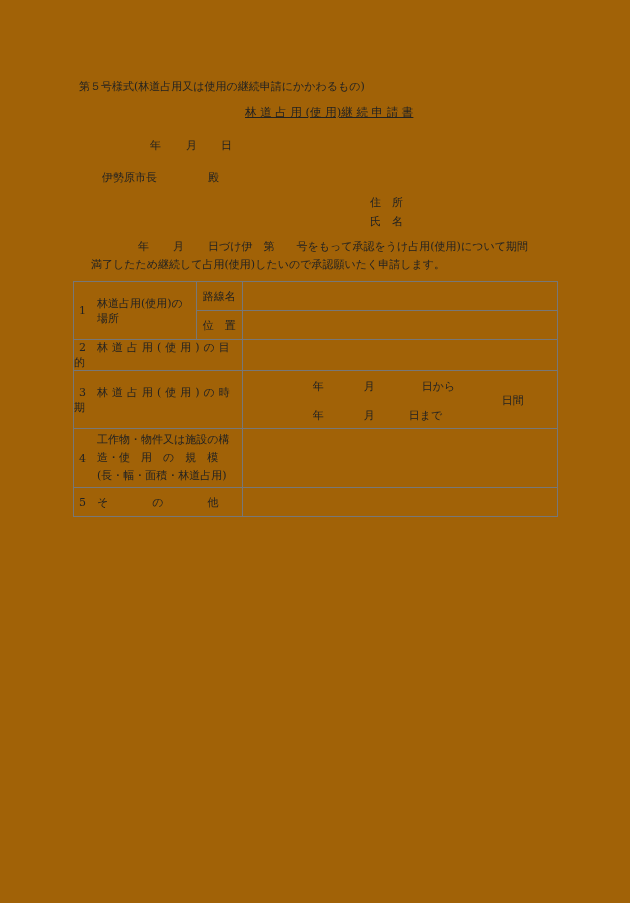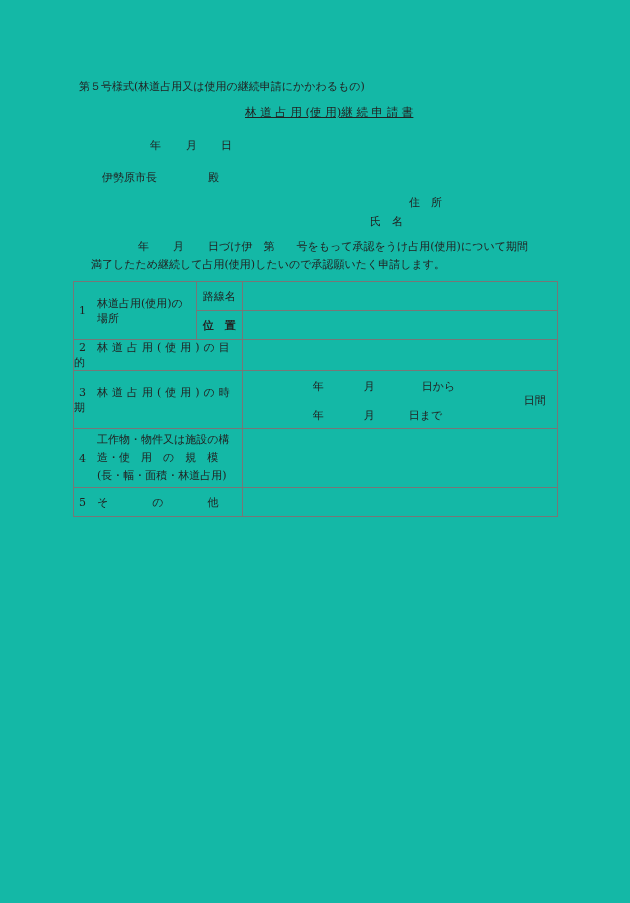--- a/index.html
+++ b/index.html
@@ -1,19 +1,19 @@
 <!DOCTYPE html>
 <html><head>
 <meta charset="utf-8">
 <style>
   html, body { margin: 0; padding: 0; background: #ffffff; }
   body { width: 630px; height: 903px; position: relative; overflow: hidden;
          font-family: "DejaVu Serif", "Liberation Serif", serif; color: #222; }
   .abs { position: absolute; white-space: nowrap; font-size: 11px; line-height: 13px; }
-  .page { position: absolute; left: 0; top: 0; width: 630px; height: 903px; background: #14b8a6; }
+  .page { position: absolute; left: 0; top: 0; width: 630px; height: 903px; background: #a16207; }
   table.form { position: absolute; left: 73px; top: 281px; width: 485px;
                border-collapse: collapse; font-size: 11px; }
   table.form td { border: 1px solid #777; padding: 0; vertical-align: middle; }
   .num { display: inline-block; width: 18px; text-align: left; padding-left: 5px; }
   .spread { letter-spacing: 4px; }
   .cell-inner { display: flex; align-items: center; }
   .period { position: relative; height: 57px; }
   .period span { position: absolute; font-size: 11px; }
 </style>
 </head>
@@ -24,21 +24,21 @@
   <div class="abs" style="left:79px; top:80px;">第５号様式(林道占用又は使用の継続申請にかかわるもの)</div>
   <div class="abs" style="left:245px; top:106px; font-size:11.5px;text-decoration:underline;">林 道 占 用 (使 用)継 続 申 請 書</div>
 
   <div class="abs" style="left:150px; top:139px;">年</div>
   <div class="abs" style="left:186px; top:139px;">月</div>
   <div class="abs" style="left:221px; top:139px;">日</div>
 
   <div class="abs" style="left:102px; top:171px;">伊勢原市長</div>
   <div class="abs" style="left:208px; top:171px;">殿</div>
 
-  <div class="abs" style="left:370px; top:196px;margin-left:39px;">住　所</div>
+  <div class="abs" style="left:370px; top:196px;">住　所</div>
   <div class="abs" style="left:370px; top:215px;">氏　名</div>
 
   <div class="abs" style="left:138px; top:240px;">年</div>
   <div class="abs" style="left:173px; top:240px;">月</div>
   <div class="abs" style="left:91px; top:258px;">満了したため継続して占用(使用)したいので承認願いたく申請します。</div>
   <div class="abs" style="left:208px; top:240px;">日づけ伊　第　　号をもって承認をうけ占用(使用)について期間</div>
 
   <table class="form">
     <colgroup>
       <col style="width:123px">
@@ -53,42 +53,42 @@
           <span style="display:inline-block; line-height:15px;">
             <span style="display:block">林道占用(使用)の</span>
             <span style="display:block">場所</span>
           </span>
         </div>
       </td>
       <td style="text-align:center;">路線名</td>
       <td></td>
     </tr>
     <tr style="height:29px">
-      <td style="text-align:center;font-weight:bold;">位　置</td>
+      <td style="text-align:center;">位　置</td>
       <td></td>
     </tr>
     <tr style="height:29px">
       <td colspan="2">
         <span class="num">2</span><span class="spread">林道占用(使用)の目的</span>
       </td>
       <td></td>
     </tr>
     <tr style="height:58px">
       <td colspan="2">
         <span class="num">3</span><span class="spread">林道占用(使用)の時期</span>
       </td>
       <td>
         <div class="period">
           <span style="left:70px; top:8px;">年</span>
           <span style="left:121px; top:8px;">月</span>
           <span style="left:166px; top:8px;margin-left:13px;">日から</span>
           <span style="left:70px; top:37px;">年</span>
           <span style="left:121px; top:37px;">月</span>
           <span style="left:166px; top:37px;">日まで</span>
-          <span style="left:281px; top:22px;">日間</span>
+          <span style="left:259px; top:22px;">日間</span>
         </div>
       </td>
     </tr>
     <tr style="height:59px">
       <td colspan="2">
         <div class="cell-inner">
           <span class="num">4</span>
           <span style="display:inline-block; line-height:18px;">
             <span style="display:block">工作物・物件又は施設の構</span>
             <span style="display:block">造・使　用　の　規　模</span>

